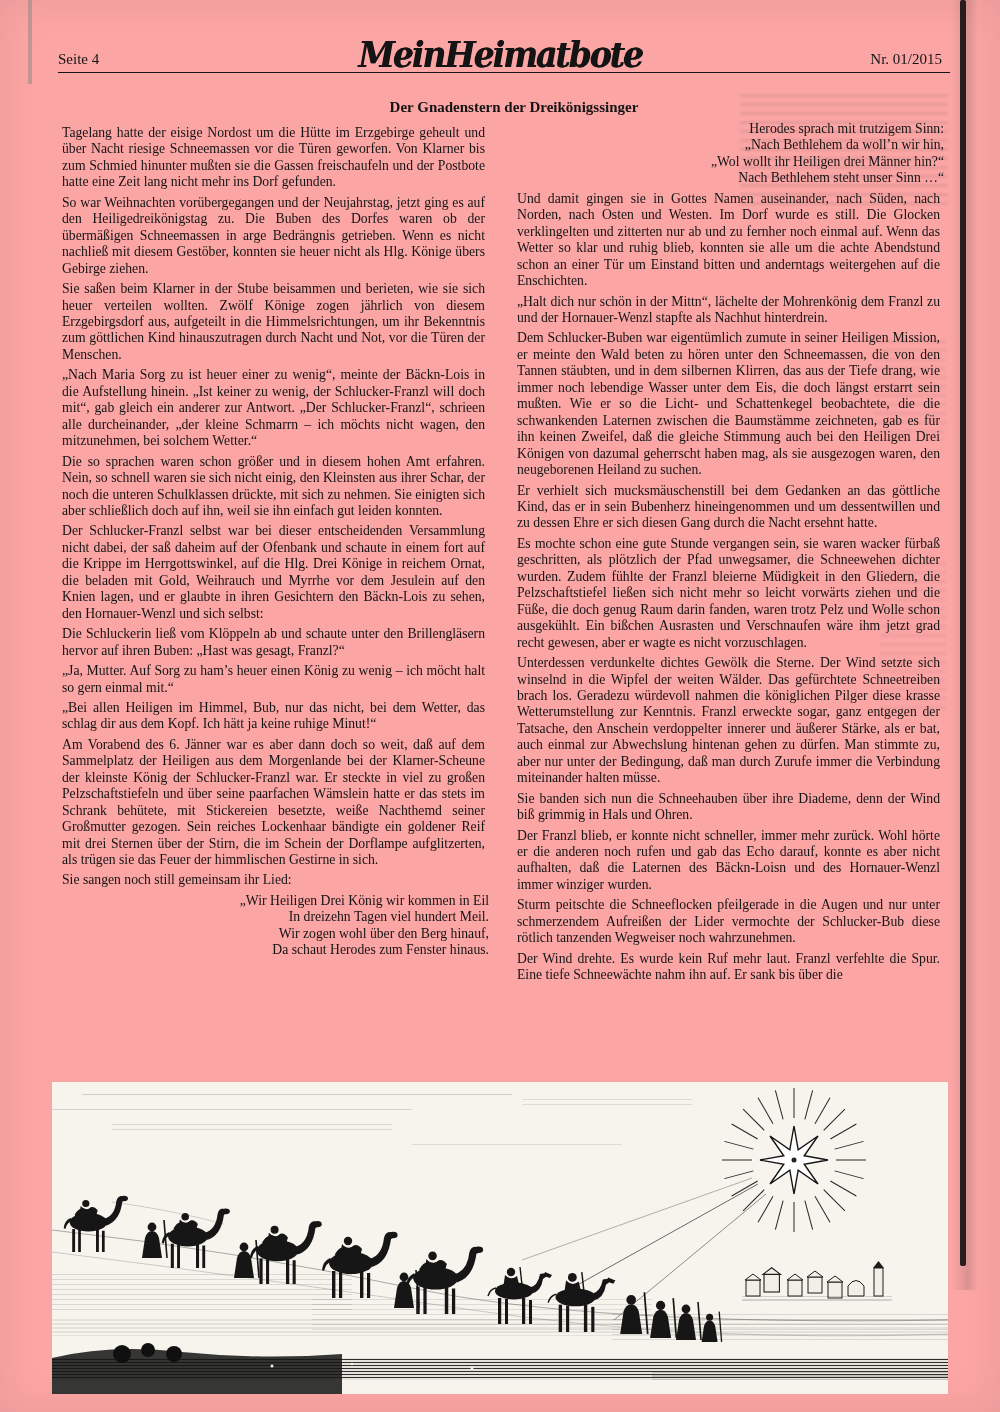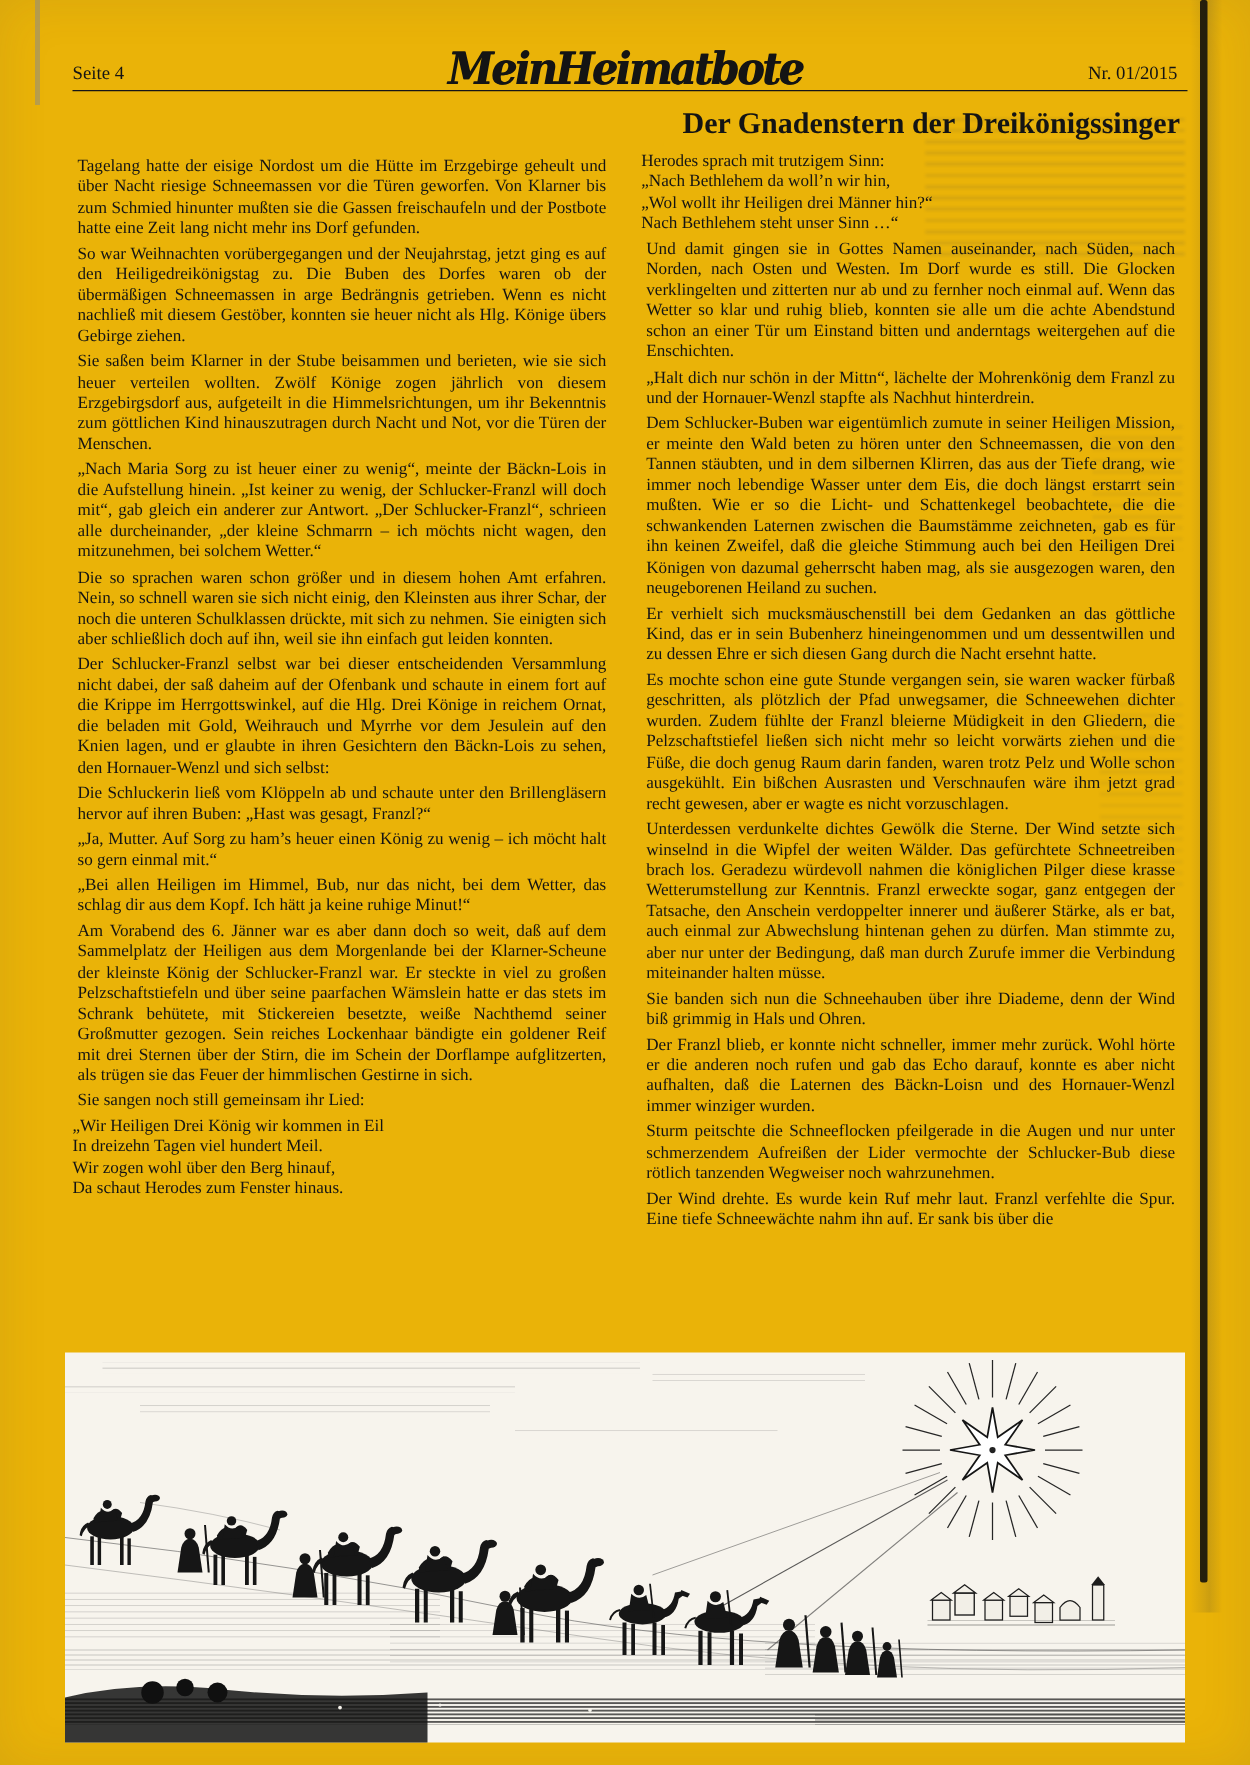--- a/index.html
+++ b/index.html
@@ -1,42 +1,42 @@
 <!DOCTYPE html>
 <html lang="de"><head>
 <meta charset="utf-8">
 <style>
   html,body{margin:0;padding:0;background:#dcd9d2;}
   .page{
     position:relative;width:1000px;height:1412px;margin:0 auto;
-    background:#eab308;color:#141414;overflow:hidden;
+    background:#fca5a5;color:#141414;overflow:hidden;
     font-family:"Liberation Serif", serif;
     box-shadow:inset 0 0 40px rgba(80,75,60,.12);
   }
   
   .header{position:absolute;top:36px;left:58px;right:58px;height:34px;}
   .page-label{position:absolute;left:0;bottom:2px;font-size:15px;}
   .issue-label{position:absolute;right:0;bottom:2px;font-size:15px;}
   .masthead{
     position:absolute;left:50%;transform:translateX(-50%) scaleY(1.08);bottom:-4px;
     font-family:"DejaVu Serif", serif;font-weight:bold;font-style:italic;
     font-size:33px;letter-spacing:-2px;white-space:nowrap;
     text-shadow:0.6px 0 0 #141414;
   }
   .header-rule{position:absolute;top:72px;left:58px;right:50px;border-top:1.7px solid #161616;}
   
   .article-title{
-    position:absolute;top:86px;left:58px;width:886px;margin:0;
-    text-align:right;font-size:24px;font-weight:bold;
+    position:absolute;top:86px;left:58px;width:886px;margin:13px;
+    text-align:center;font-size:15px;font-weight:bold;
   }
   
   .columns{position:absolute;top:121px;left:58px;width:886px;display:flex;gap:24px;}
   .col{width:431px;font-size:13.7px;line-height:16.45px;text-align:justify;hyphens:auto;}
   .col p{margin:4px;}
-  .verse div{text-align:left;}
+  .verse div{text-align:right;}
   
   .illustration-wrap{position:absolute;left:52px;top:1080px;width:896px;height:316px;}
   .illustration-wrap svg{display:block;width:100%;height:100%;}
   
   .scan-bar{position:absolute;top:0;right:34px;width:6px;height:1266px;background:#0c0c0c;opacity:.88;border-radius:2px;}
   .scan-smudge-right{position:absolute;top:0;right:22px;width:26px;height:1290px;
     background:linear-gradient(90deg, rgba(0,0,0,0) 0%, rgba(70,68,60,.18) 60%, rgba(0,0,0,0) 100%);}
   .bleed{position:absolute;background:repeating-linear-gradient(180deg, rgba(70,70,70,.13) 0 3px, rgba(0,0,0,0) 3px 9px);filter:blur(1.1px);}
   .bleed-1{top:94px;left:740px;width:208px;height:116px;opacity:.85;}
   .bleed-2{top:340px;left:874px;width:72px;height:100px;opacity:.55;}

